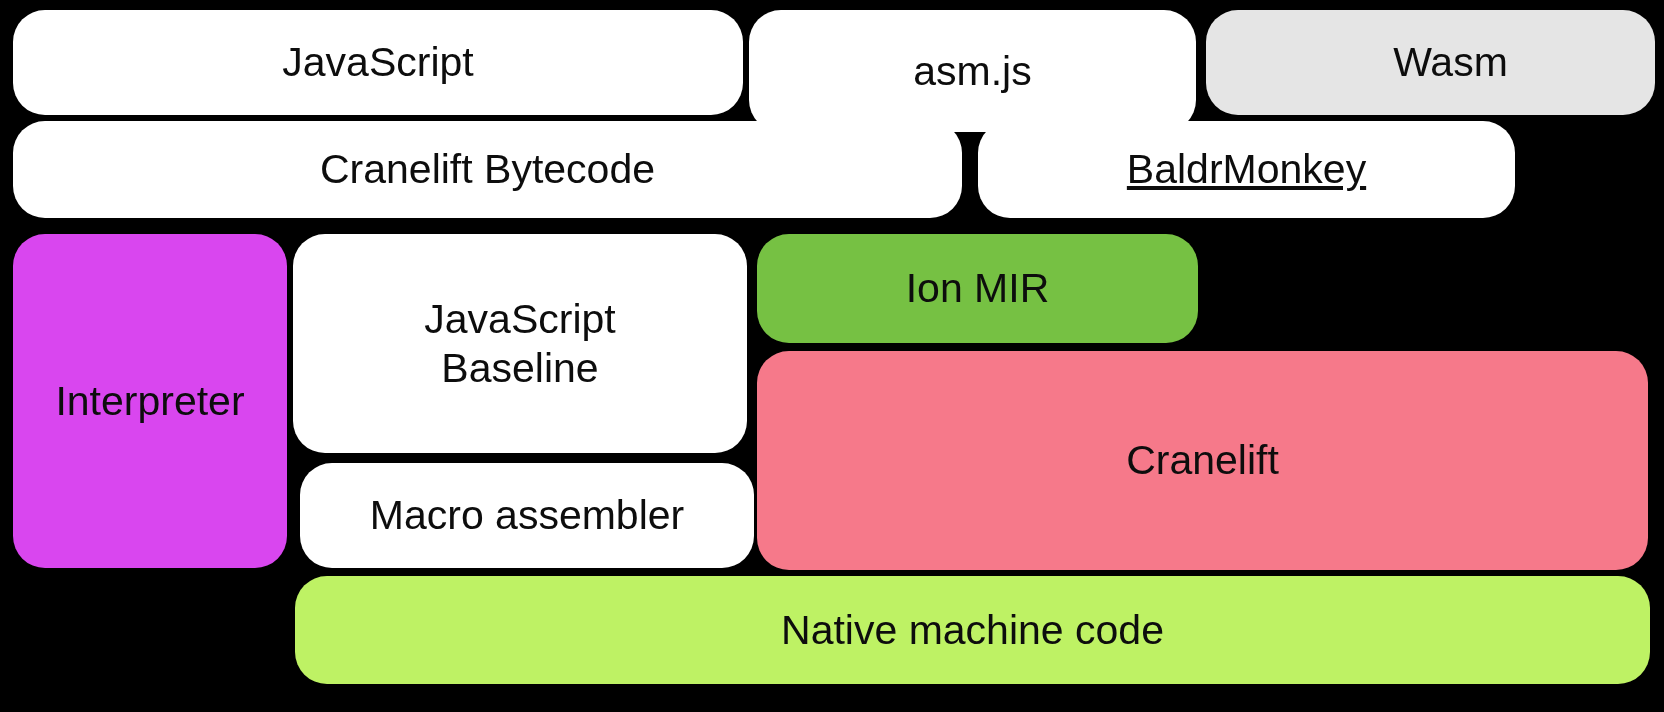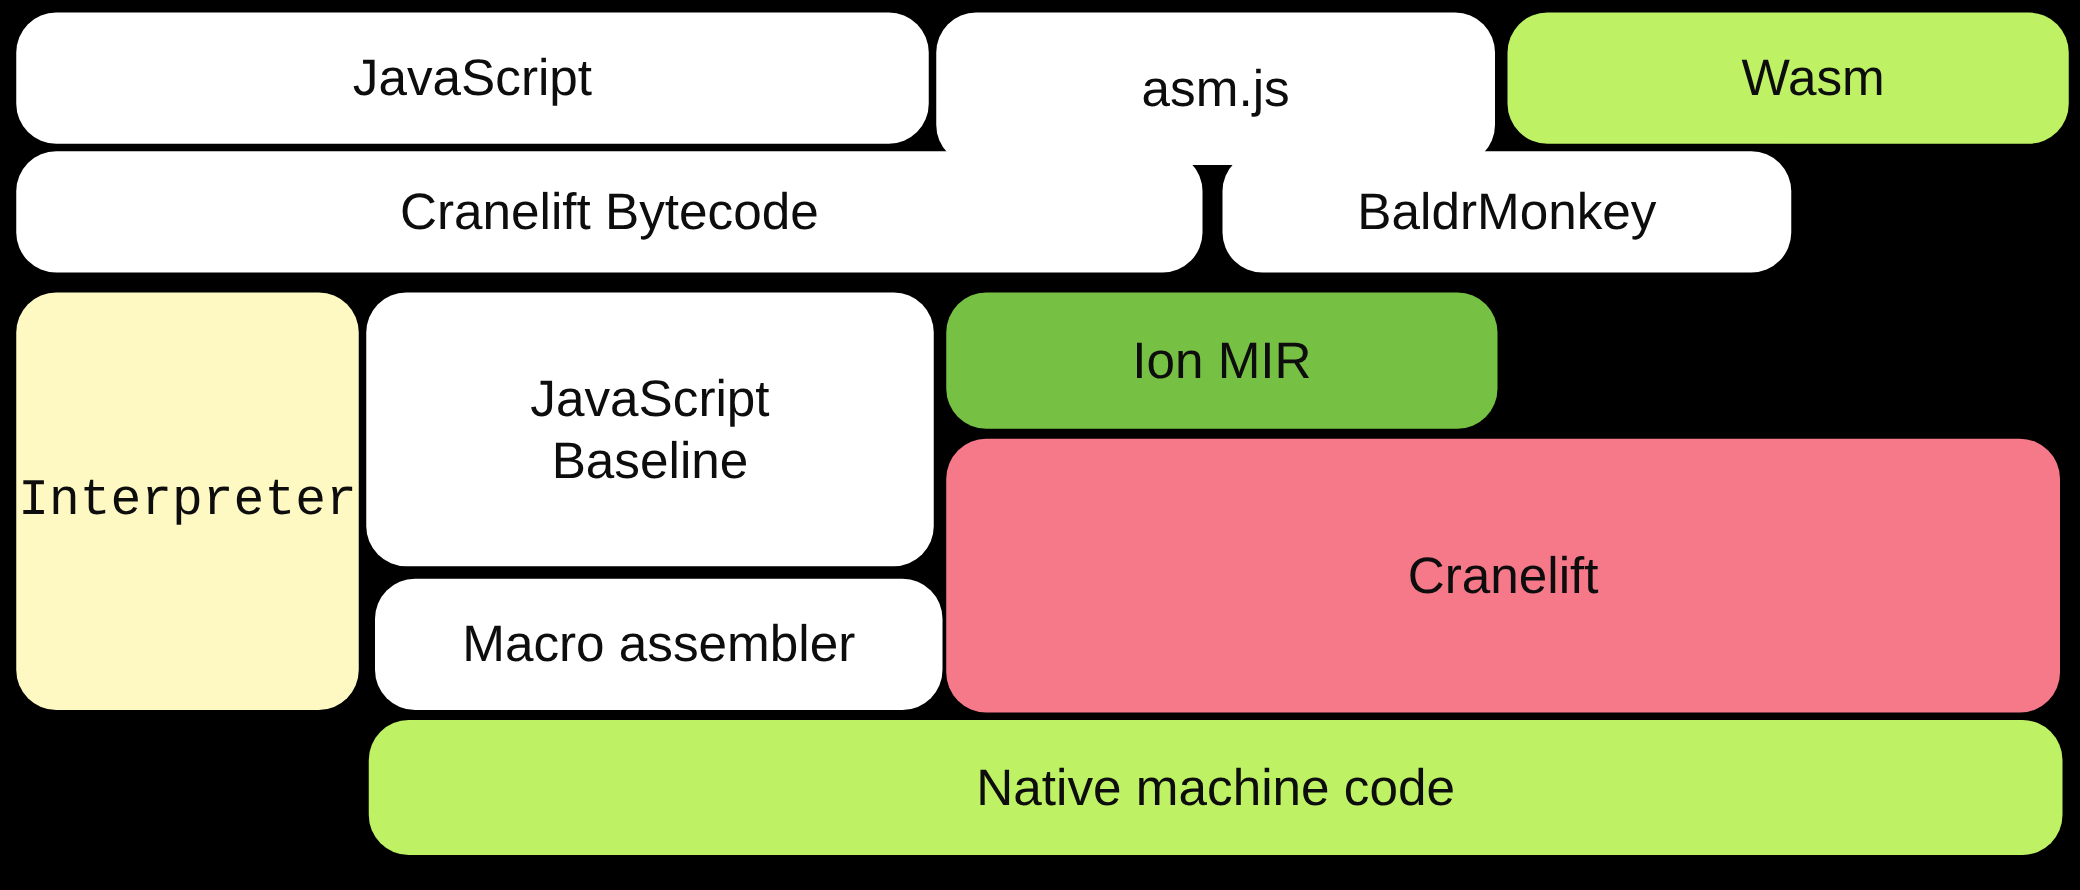--- a/index.html
+++ b/index.html
@@ -28,44 +28,44 @@
     color: #0d0d0d;
     background: #ffffff;
   }
   .node.multiline { white-space: pre-line; }
 
   
   #n-javascript   { left: 13px;   top: 10px;  width: 730px;  height: 105px; }
   #n-asmjs        { left: 749px;  top: 10px;  width: 447px;  height: 122px; }
   #n-wasm         { left: 1206px; top: 10px;  width: 449px;  height: 105px; }
   #n-bytecode     { left: 13px;   top: 121px; width: 949px;  height: 97px;  }
-  #n-baldrmonkey  { left: 978px;  top: 121px; width: 455px;  height: 97px;  }
+  #n-baldrmonkey  { left: 978px;  top: 121px; width: 537px;  height: 97px; text-decoration: underline;  }
   #n-interpreter  { left: 13px;   top: 234px; width: 274px;  height: 334px; }
   #n-baseline     { left: 293px;  top: 234px; width: 454px;  height: 219px; }
   #n-ionmir       { left: 757px;  top: 234px; width: 441px;  height: 109px; }
   #n-cranelift    { left: 757px;  top: 351px; width: 891px;  height: 219px; }
   #n-macro        { left: 300px;  top: 463px; width: 454px;  height: 105px; }
   #n-native       { left: 295px;  top: 576px; width: 1355px; height: 108px; }
 </style>
 </head>
 <body>
 
 <div class="canvas">
 
   <div class="node" id="n-javascript" style="background-color: rgb(255, 255, 255);">JavaScript</div>
 
   <div class="node" id="n-asmjs" style="background-color: rgb(255, 255, 255);">asm.js</div>
 
-  <div class="node" id="n-wasm" style="background-color: #bef264; padding-left: 40px;">Wasm</div>
+  <div class="node" id="n-wasm" style="background-color: #e5e5e5; padding-left: 40px;">Wasm</div>
 
   <div class="node" id="n-bytecode" style="background-color: rgb(255, 255, 255);">Cranelift Bytecode</div>
 
   <div class="node" id="n-baldrmonkey" style="background-color: rgb(255, 255, 255);">BaldrMonkey</div>
 
-  <div class="node" id="n-interpreter" style="background-color: #fef9c3; font-family: Liberation Mono, monospace;">Interpreter</div>
+  <div class="node" id="n-interpreter" style="background-color: #d946ef;">Interpreter</div>
 
   <div class="node multiline" id="n-baseline" style="background-color: rgb(255, 255, 255);">JavaScript
 Baseline</div>
 
   <div class="node" id="n-cranelift" style="background-color: rgb(246, 121, 138);">Cranelift</div>
 
   <div class="node" id="n-ionmir" style="background-color: rgb(118, 193, 67);">Ion MIR</div>
 
   <div class="node" id="n-macro" style="background-color: rgb(255, 255, 255);">Macro assembler</div>
 

